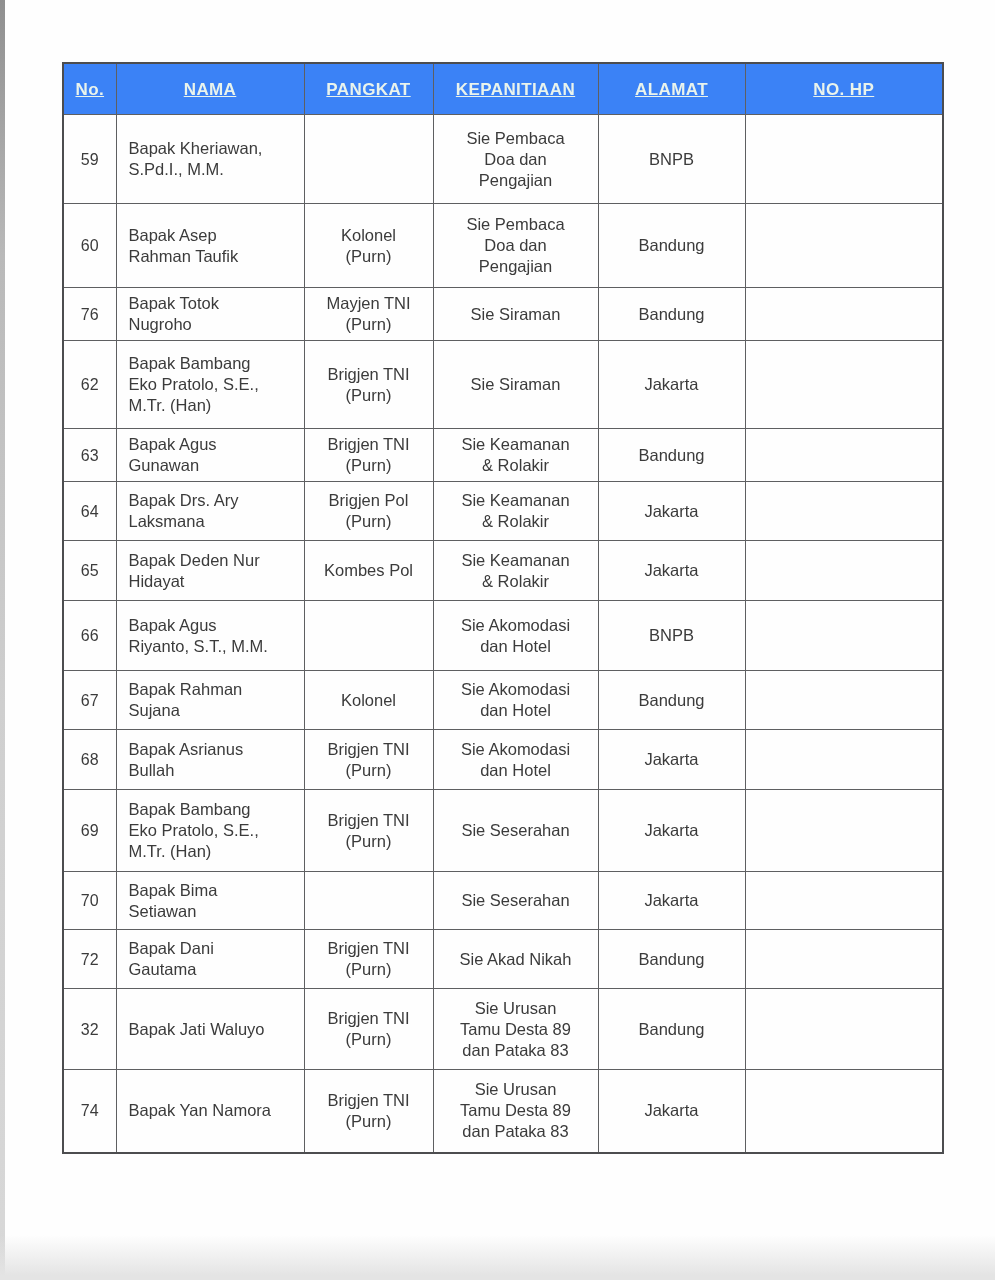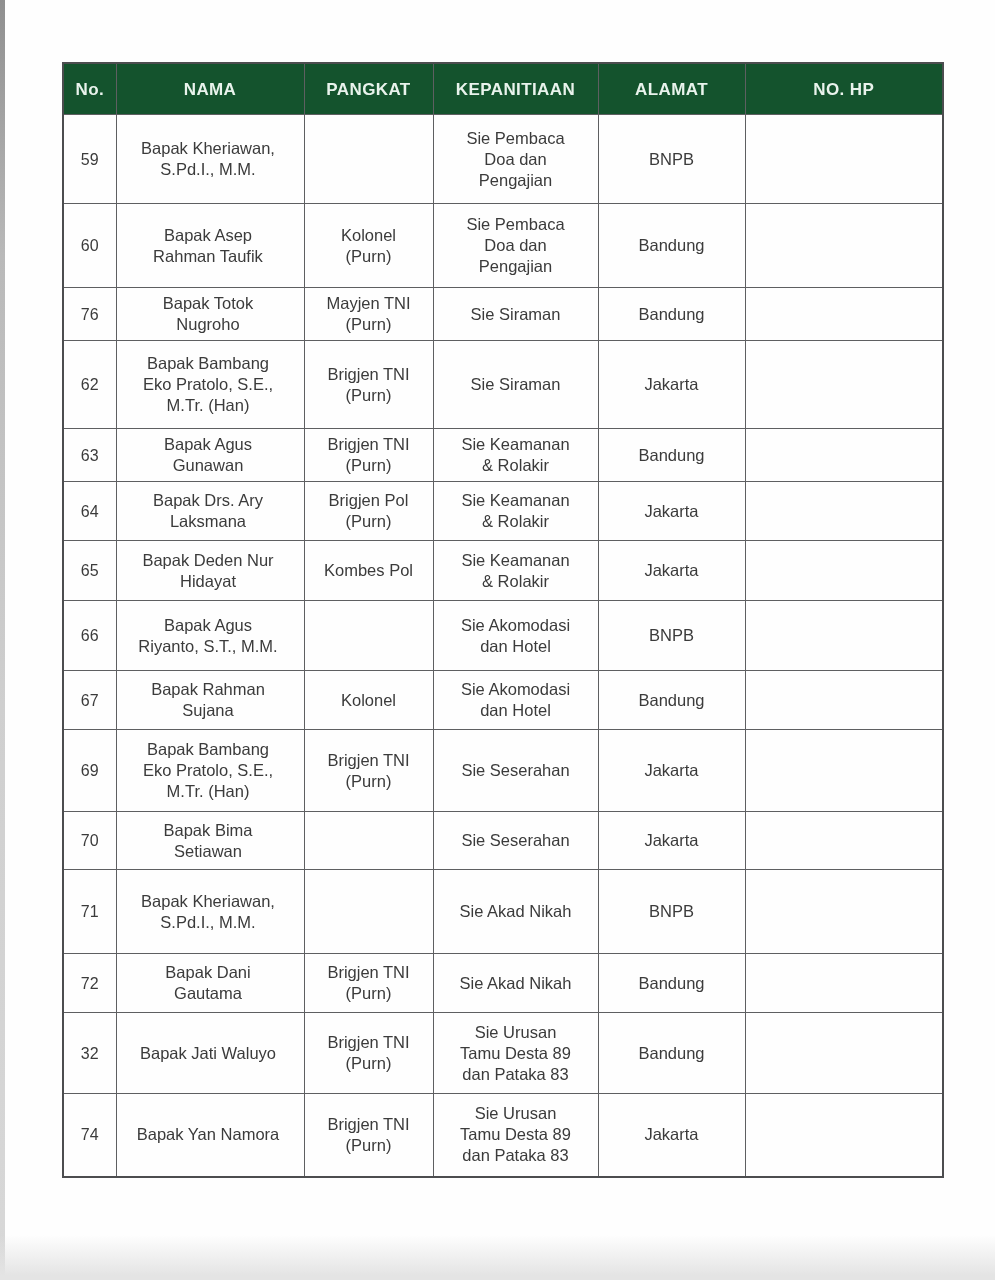--- a/index.html
+++ b/index.html
@@ -40,35 +40,36 @@
     line-height: 21px;
   }
   .doc-table th, .doc-table td {
     border: 1px solid #5e5f61;
     vertical-align: middle;
     white-space: pre-line;
     overflow: hidden;
   }
   .doc-table { border: 2px solid #4c4d4f; }
   thead th {
-    background: #14532d;
+    background: #3b82f6;
     color: #e9f3ec;
     font-weight: bold;
     font-size: 17px;
     letter-spacing: 0.4px;
     height: 48px;
     text-align: center;
     border: 1px solid #2e5d45;
     border-top: 3px solid #3a7356;
     border-bottom: 2px solid #2c5940;
+    text-decoration: underline;
   }
   td { padding: 5px 8px; text-align: center; }
   td.c-nama {
-    text-align: center;
-    padding-left: 2px;
+    text-align: left;
+    padding-left: 12px;
     padding-right: 6px;
   }
   td.c-no { font-size: 16px; }
 </style>
 </head>
 <body>
 
 <div class="page">
   <div class="edge-left"></div>
 
@@ -181,49 +182,51 @@
       <tr style="height:59px">
         <td class="c-no">67</td>
         <td class="c-nama">Bapak Rahman
 Sujana</td>
         <td>Kolonel</td>
         <td>Sie Akomodasi
 dan Hotel</td>
         <td>Bandung</td>
         <td></td>
       </tr>
+      <tr style="height:60px">
+        <td class="c-no">68</td>
+        <td class="c-nama">Bapak Asrianus
+Bullah</td>
+        <td>Brigjen TNI
+(Purn)</td>
+        <td>Sie Akomodasi
+dan Hotel</td>
+        <td>Jakarta</td>
+        <td></td>
+      </tr>
       <tr style="height:82px">
         <td class="c-no">69</td>
         <td class="c-nama">Bapak Bambang
 Eko Pratolo, S.E.,
 M.Tr. (Han)</td>
         <td>Brigjen TNI
 (Purn)</td>
         <td>Sie Seserahan</td>
         <td>Jakarta</td>
         <td></td>
       </tr>
       <tr style="height:58px">
         <td class="c-no">70</td>
         <td class="c-nama">Bapak Bima
 Setiawan</td>
         <td></td>
         <td>Sie Seserahan</td>
         <td>Jakarta</td>
         <td></td>
       </tr>
-      <tr style="height:84px">
-        <td class="c-no">71</td>
-        <td class="c-nama">Bapak Kheriawan,
-S.Pd.I., M.M.</td>
-        <td></td>
-        <td>Sie Akad Nikah</td>
-        <td>BNPB</td>
-        <td></td>
-      </tr>
       <tr style="height:59px">
         <td class="c-no">72</td>
         <td class="c-nama">Bapak Dani
 Gautama</td>
         <td>Brigjen TNI
 (Purn)</td>
         <td>Sie Akad Nikah</td>
         <td>Bandung</td>
         <td></td>
       </tr>

